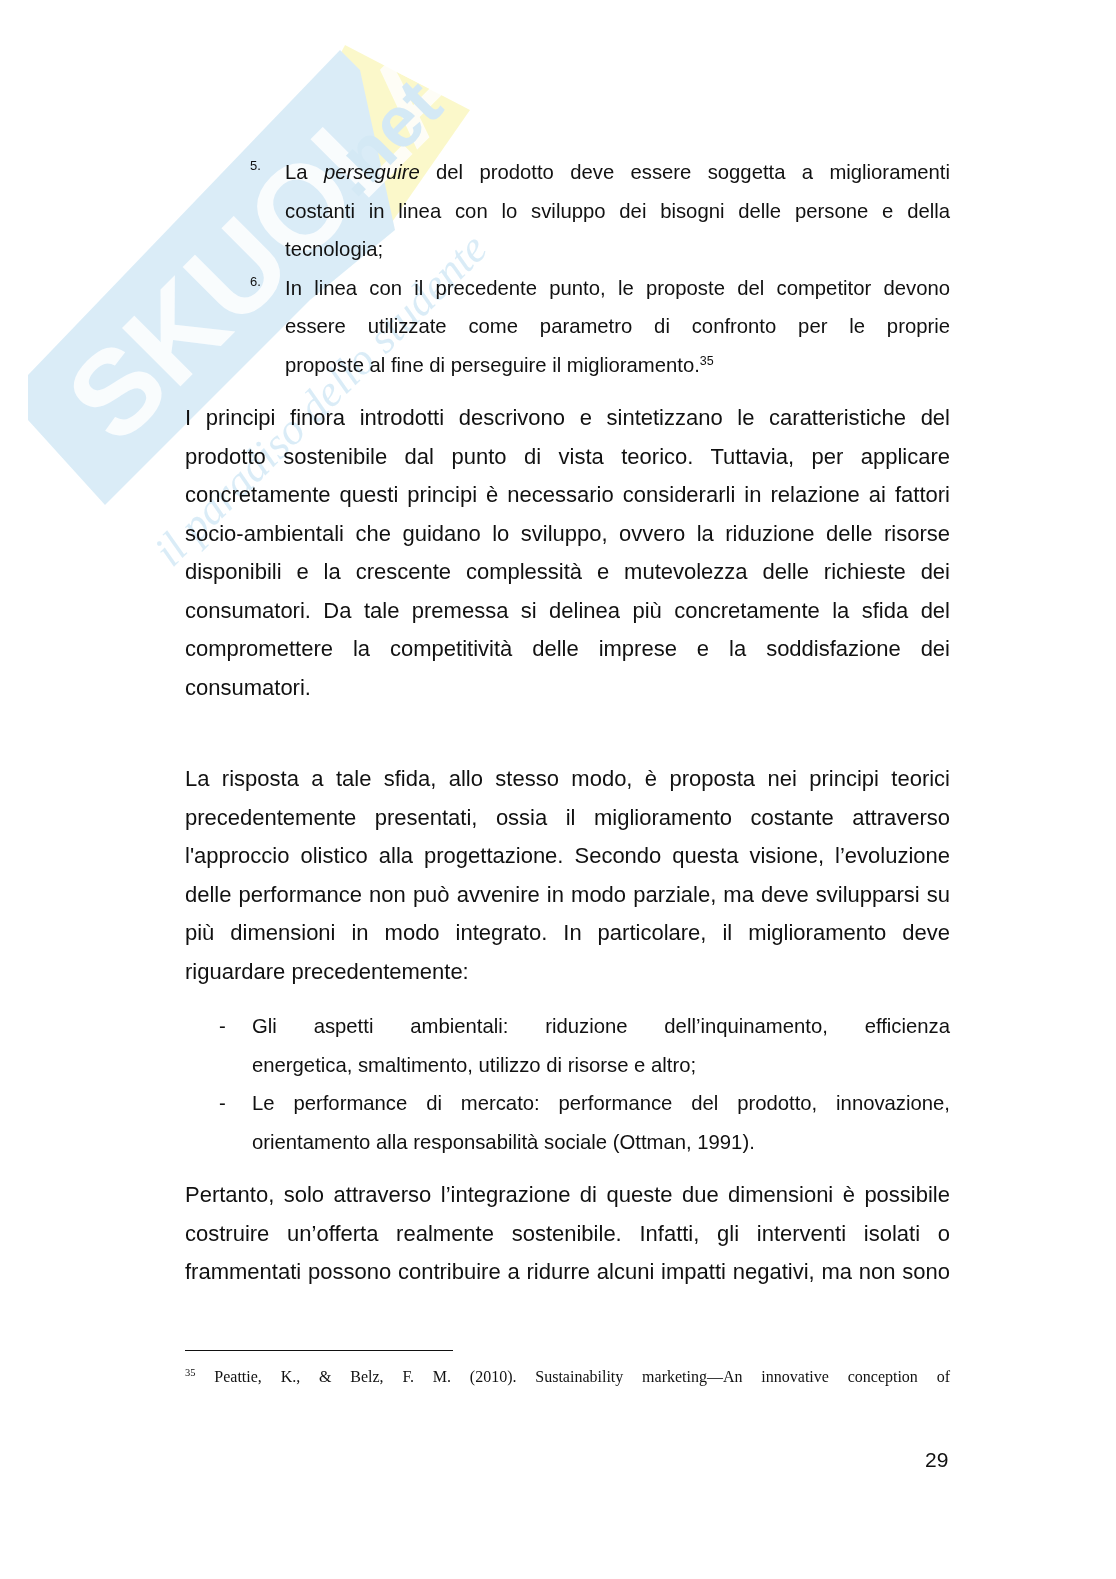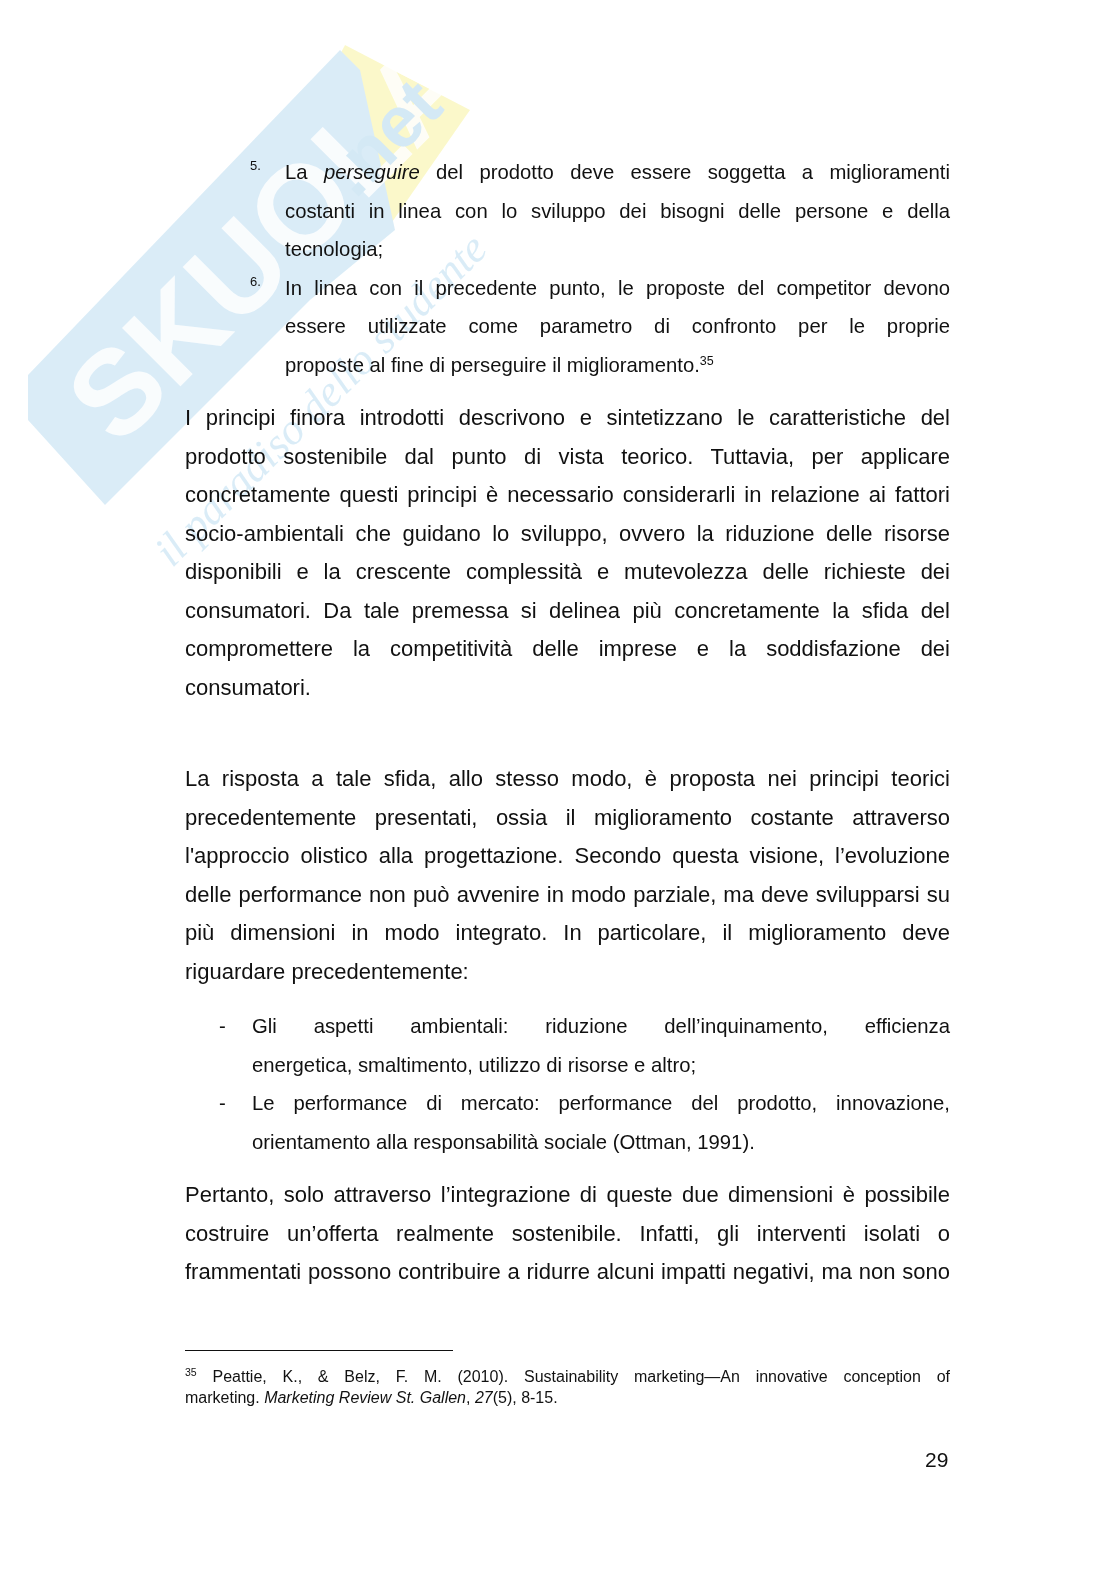--- a/index.html
+++ b/index.html
@@ -20,21 +20,21 @@
   .numlist .ln.last { text-align-last:left; }
 
   .bullets { position:absolute; left:185px; top:1007px; width:765px; }
   .bullet { position:relative; padding-left:67px; font-size:20.3px; line-height:38.5px; }
   .bullet .dash { position:absolute; left:34px; top:0; }
   .bullet .ln { display:block; text-align:justify; text-align-last:justify; white-space:nowrap; }
   .bullet .ln.last { text-align-last:left; }
 
   .fn-rule { position:absolute; left:185px; top:1350px; width:268px; height:0; border-top:1.2px solid #111; }
   .footnote { position:absolute; left:185px; top:1367px; width:765px; font-size:16px; line-height:20.5px; }
-  .footnote .ln { display:block; text-align:justify; text-align-last:justify; white-space:nowrap; }
+  .footnote .ln { display:block; text-align:justify; text-align-last:justify; white-space:nowrap;font-family:Liberation Serif, serif; }
   .footnote .ln.last { text-align-last:left; }
   .footnote .fsup { font-size:10.5px; vertical-align:6px; line-height:0; }
   .pagenum { position:absolute; left:925px; top:1448px; font-size:21px;text-align:center; }
   i { font-style:italic; }
 </style>
 </head>
 <body>
 
 <svg class="watermark" viewBox="0 0 1116 1579" xmlns="http://www.w3.org/2000/svg">
   <g opacity="0.95">
@@ -107,17 +107,16 @@
 
   <div class="para" style="top:1176px;">
     <span class="ln">Pertanto, solo attraverso l’integrazione di queste due dimensioni è possibile</span>
     <span class="ln">costruire un’offerta realmente sostenibile. Infatti, gli interventi isolati o</span>
     <span class="ln">frammentati possono contribuire a ridurre alcuni impatti negativi, ma non sono</span>
   </div>
 
   <div class="fn-rule"></div>
   <div class="footnote">
     <span class="ln"><span class="fsup">35</span><span> Peattie, K., &amp; Belz, F. M. (2010). Sustainability marketing—An innovative conception of</span></span>
-    <span class="ln last"><span>marketing. </span><i>Marketing Review St. Gallen</i><span>, </span><i>27</i><span>(5), 8-15.</span></span>
   </div>
 
   <div class="pagenum">29</div>
 </div>
 
 </body></html>

